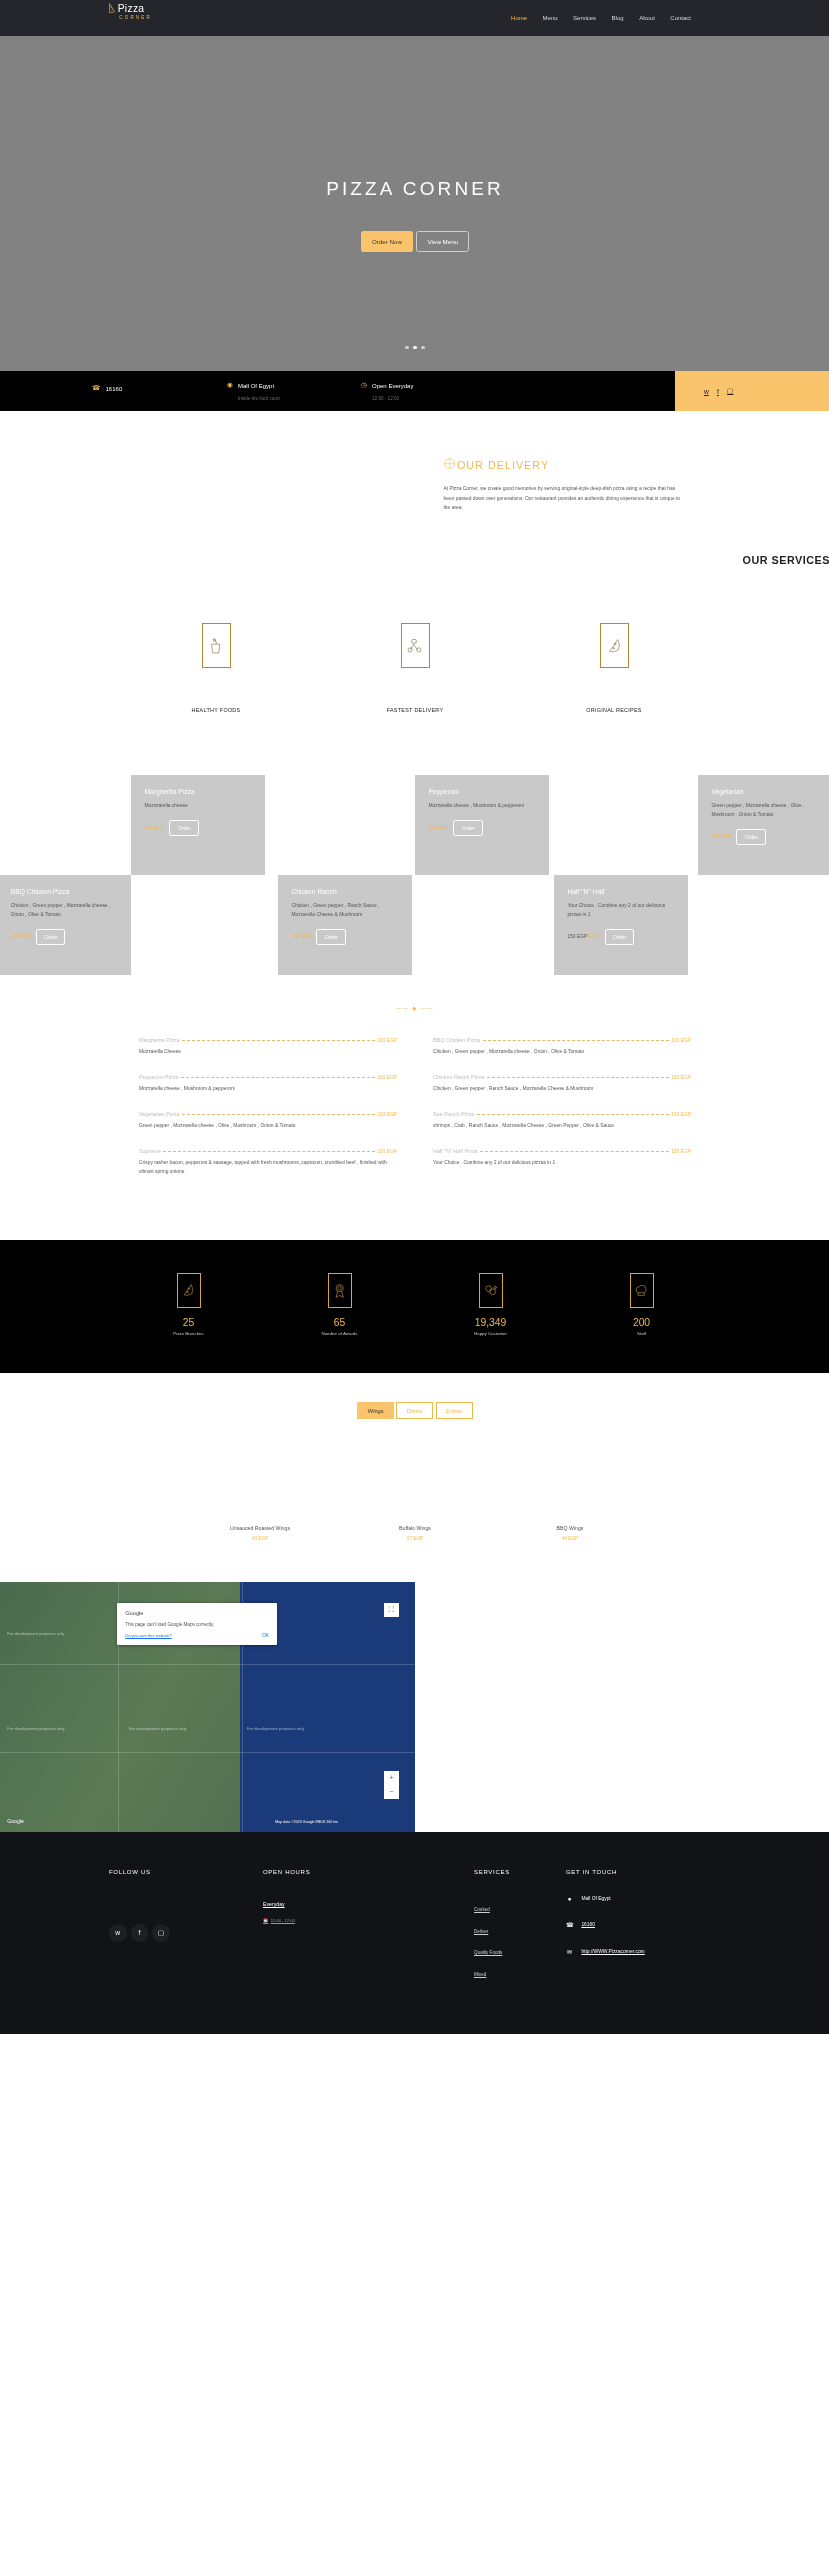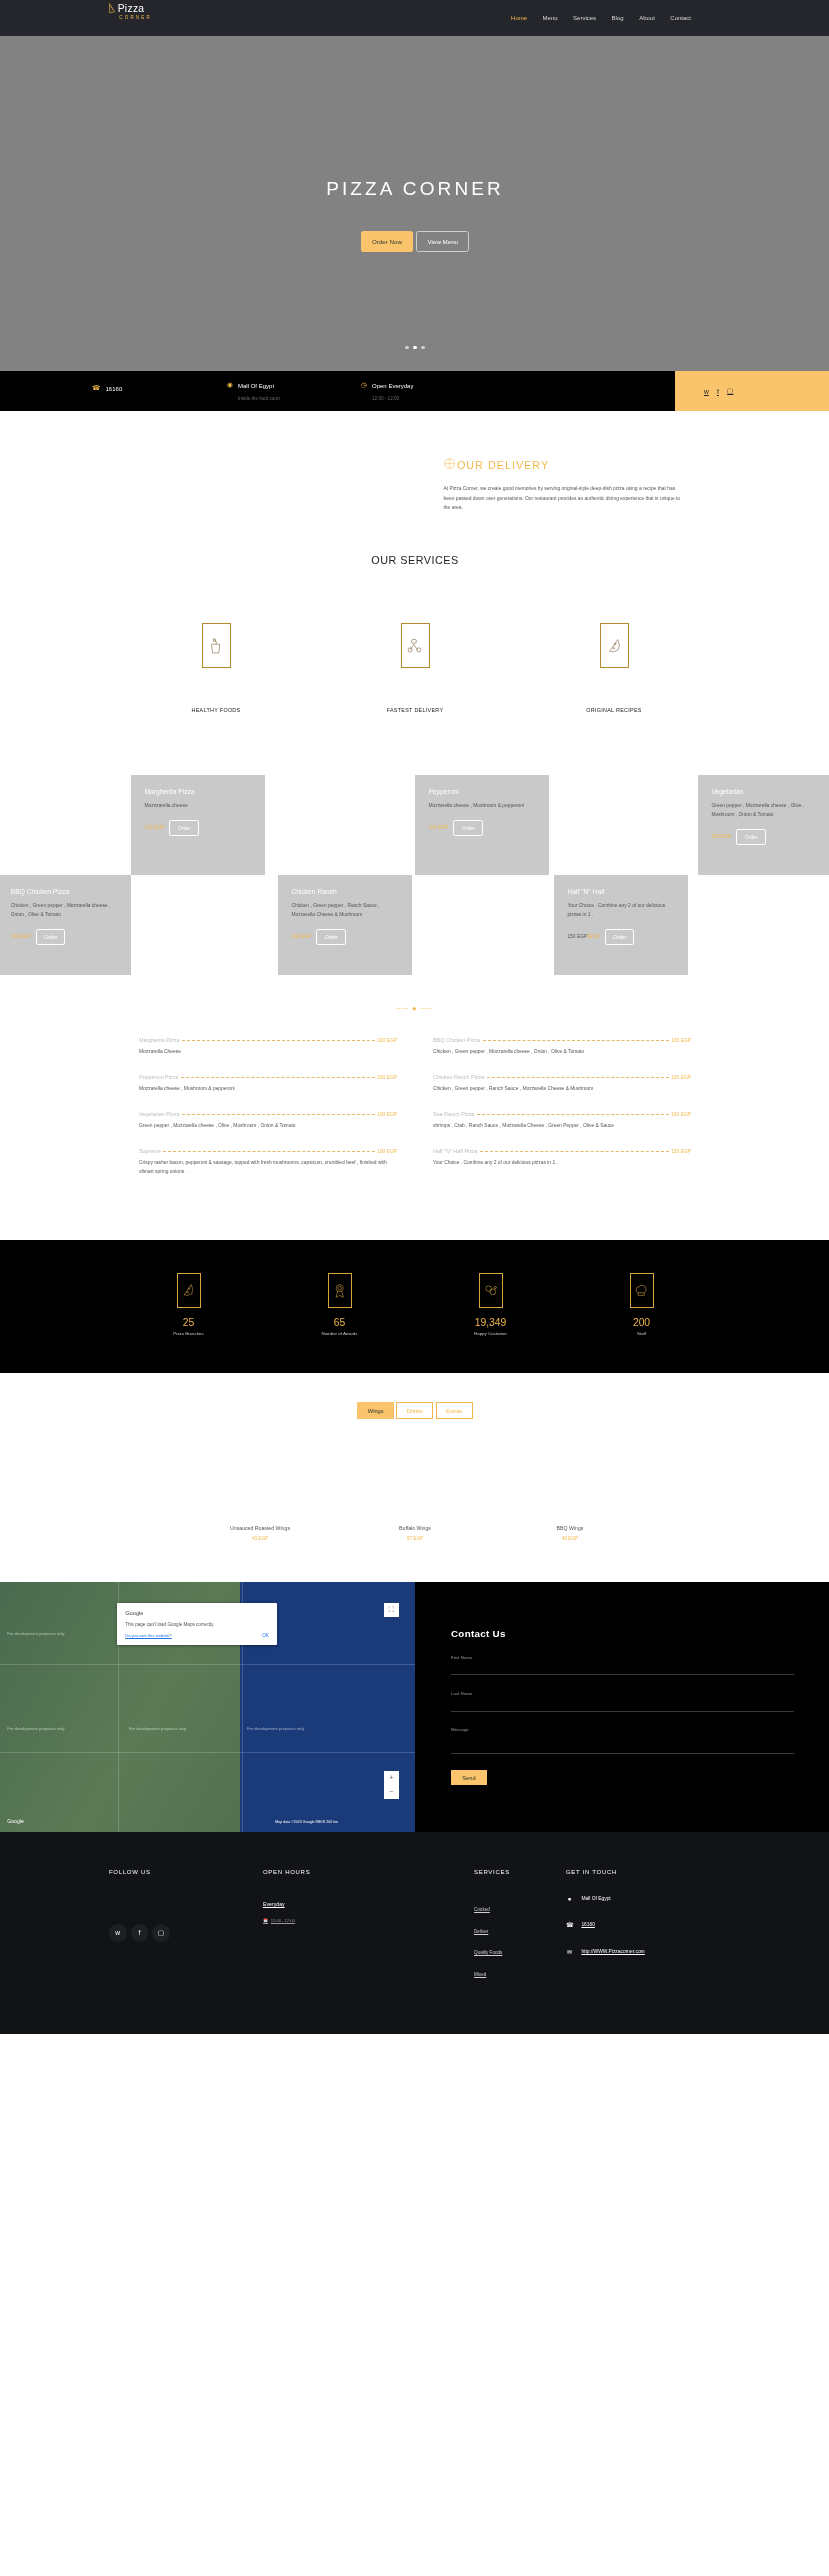--- a/index.html
+++ b/index.html
@@ -70,21 +70,21 @@
   .mission-inner{ max-width:623px; margin:0 auto; padding-left:340px; }
   .mission-h{
     color:#f2b84b; font-size:10.8px; letter-spacing:1px; display:flex; align-items:center; gap:2.1px;
   }
   .mission-p{
     color:#555; font-size:4.9px; line-height:2.0; margin-top:12.4px; max-width:242px;
   }
 
   
   .services{ padding:20.6px 0 31px; text-align:center; }
-  .services-h{ font-size:10.8px; letter-spacing:0.5px; color:#222; font-weight:400; }
+  .services-h{ font-size:10.8px; letter-spacing:0.5px; color:#222; font-weight:700;text-align:right; }
   .service-row{ display:flex; justify-content:center; gap:117px; margin-top:57px; }
   .service{ width:82px; }
   .service-box{
     width:29px;height:45px;border:0.5px solid #b58a2e; margin:0 auto;
     display:flex;align-items:center;justify-content:center;
   }
   .service-label{ margin-top:39px; font-size:5.4px; letter-spacing:0.3px; color:#222; }
 
   
   .cards{ position:relative; height:206px; margin-top:31px; }
@@ -550,36 +550,20 @@
       </div>
     </div>
 
     <div class="map-ctrl map-fs">⛶</div>
     <div class="map-ctrl map-zin">+</div>
     <div class="map-ctrl map-zout">−</div>
     <div class="map-watermark">Google</div>
     <div class="map-scale">Map data ©2023 Google  INEGI   200 km</div>
   </div>
 
-  <div class="contact">
-    <h2 class="contact-h">Contact Us</h2>
-    <div class="field">
-      <span class="field-lbl">First Name</span>
-      <input class="field-inp" value="" style="">
-    </div>
-    <div class="field">
-      <span class="field-lbl">Last Name</span>
-      <input class="field-inp" value="" style="">
-    </div>
-    <div class="field">
-      <span class="field-lbl">Message</span>
-      <textarea class="field-inp field-ta" style=""></textarea>
-    </div>
-    <button class="send-btn">Send</button>
-  </div>
 </section>
 
 <footer class="site-footer">
   <div class="footer-grid">
     <div class="fcol-follow">
       <div class="fcol-h">FOLLOW US</div>
       <div class="soc-circles">
         <span class="soc-c">w</span>
         <span class="soc-c">f</span>
         <span class="soc-c">▢</span>

